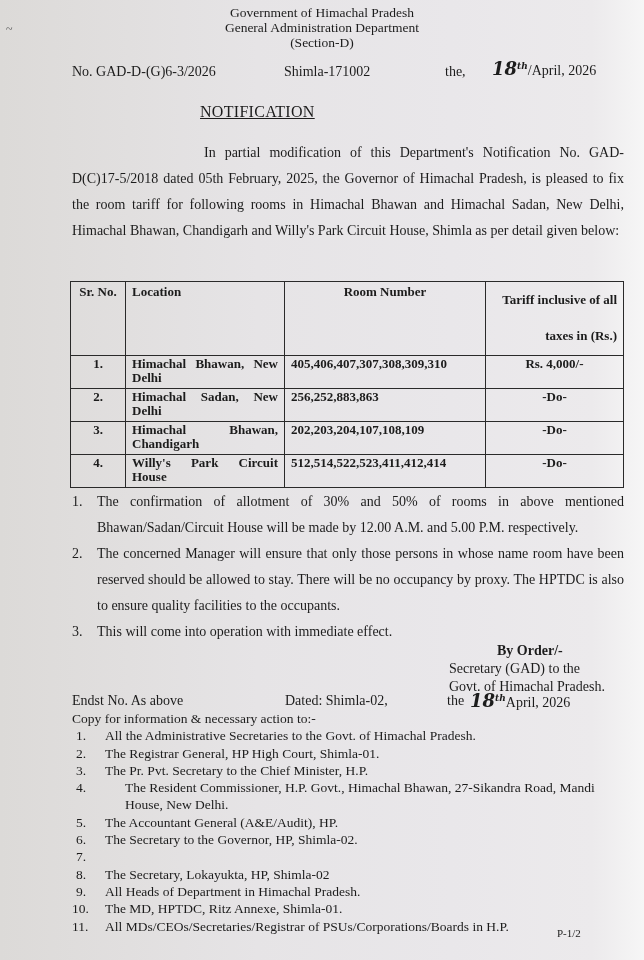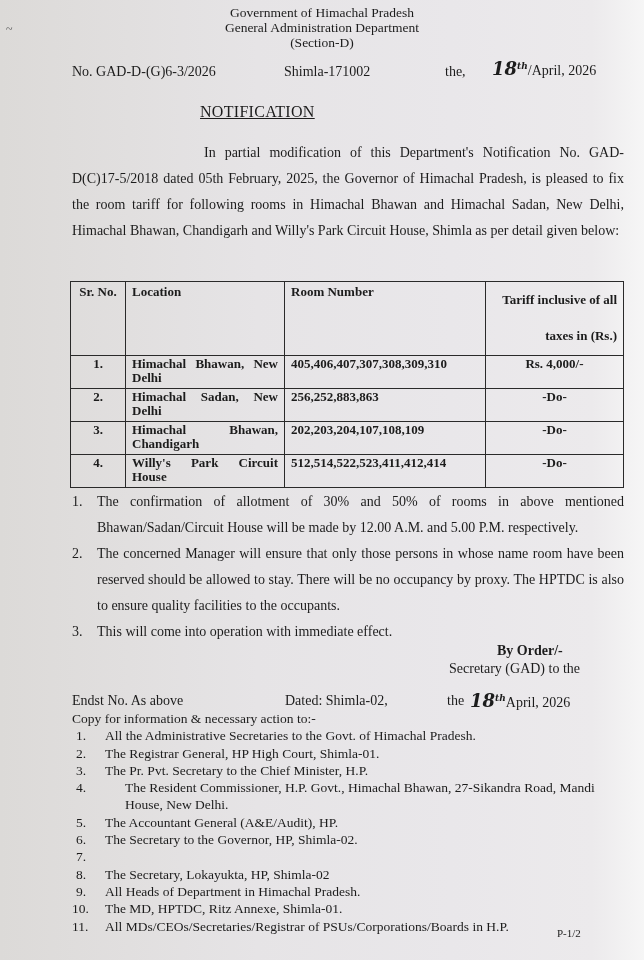--- a/index.html
+++ b/index.html
@@ -60,21 +60,21 @@
 
 <div class="abs title">NOTIFICATION</div>
 
 <div class="para">In partial modification of this Department's Notification No. GAD-D(C)17-5/2018 dated 05th February, 2025, the Governor of Himachal Pradesh, is pleased to fix the room tariff for following rooms in Himachal Bhawan and Himachal Sadan, New Delhi, Himachal Bhawan, Chandigarh and Willy's Park Circuit House, Shimla as per detail given below:</div>
 
 <table>
   <thead>
     <tr>
       <th class="c-sr">Sr. No.</th>
       <th class="c-loc" style="text-align:center;">Location</th>
-      <th class="c-room" style="text-align:left;">Room Number</th>
+      <th class="c-room" style="text-align:center;">Room Number</th>
       <th class="c-tariff">Tariff inclusive of all taxes in (Rs.)</th>
     </tr>
   </thead>
   <tbody>
     <tr>
       <td class="c-sr">1.</td>
       <td class="c-loc">Himachal Bhawan, New Delhi</td>
       <td class="c-room">405,406,407,307,308,309,310</td>
       <td class="c-tariff">Rs. 4,000/-</td>
     </tr>
@@ -110,20 +110,21 @@
   </div>
   <div class="item">
     <span class="num">3.</span>
     <span class="txt">This will come into operation with immediate effect.</span>
   </div>
 </div>
 
 <div class="order">
   <div class="b">By Order/-</div>
   <div>Secretary (GAD) to the</div>
+  <div>Govt. of Himachal Pradesh.</div>
 </div>
 
 <div class="abs endst" style="left:72px;">Endst No. As above</div>
 <div class="abs endst" style="left:285px;">Dated: Shimla-02,</div>
 <div class="abs endst" style="left:435px;margin-left:12px;">the</div>
 <div class="abs endst" style="left:470px; top:690px;">
   <span class="hand">18</span><span class="sup hand">th</span><span>April, 2026</span>
 </div>
 
 <div class="copy">

